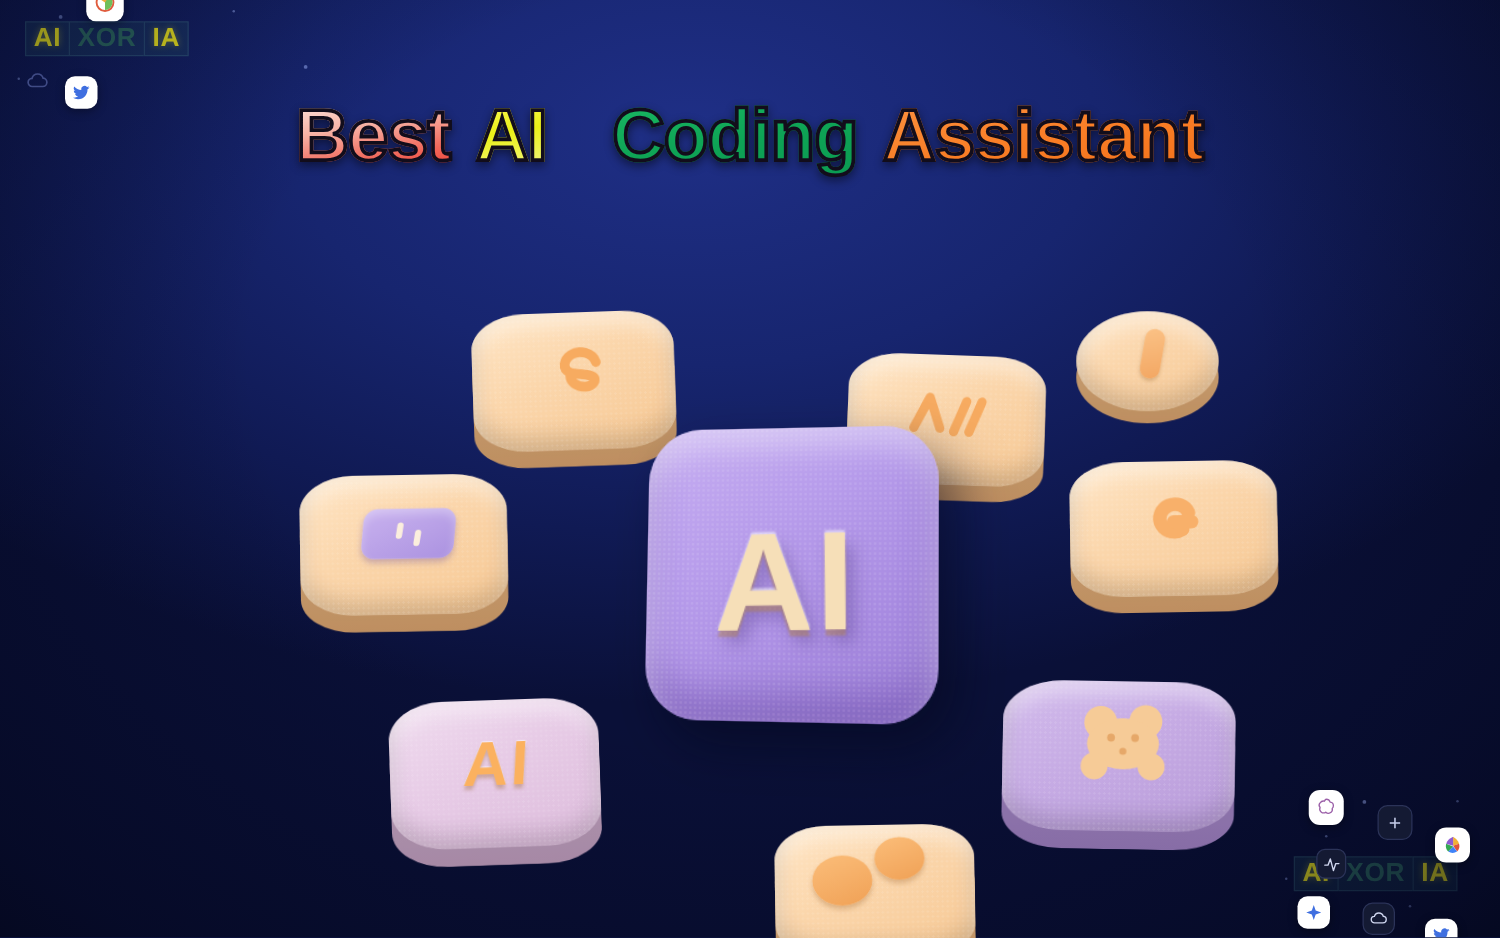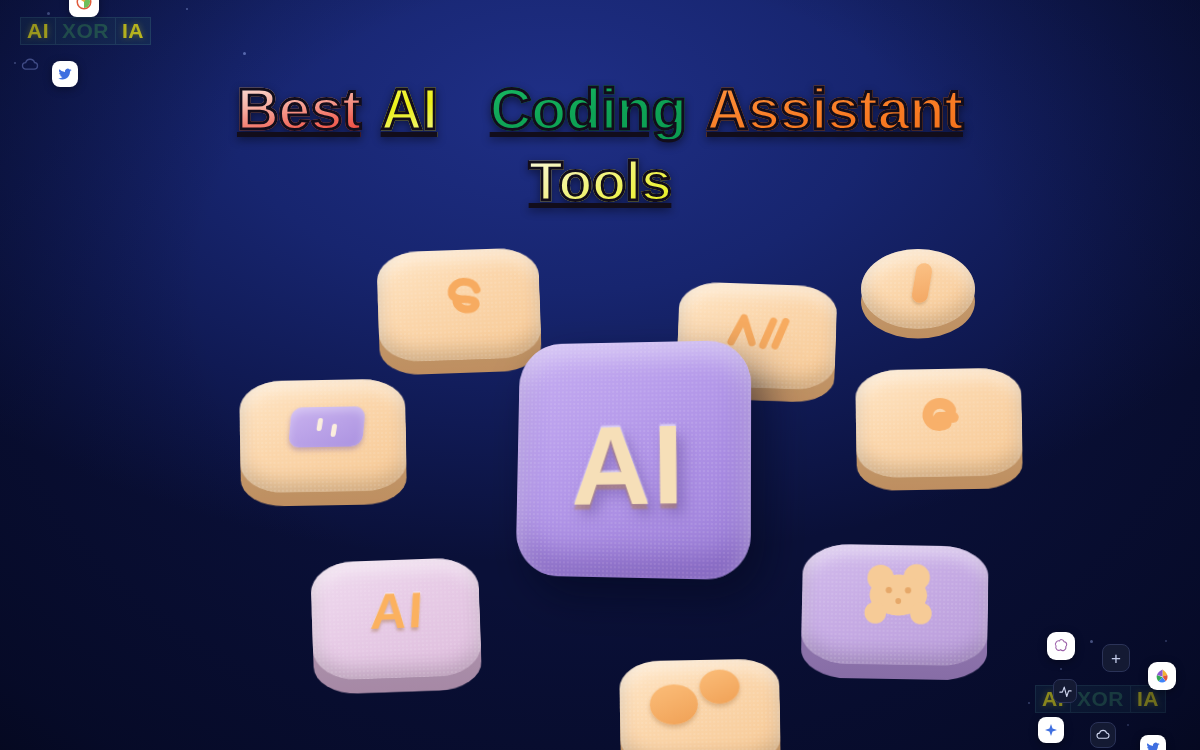--- a/index.html
+++ b/index.html
@@ -54,21 +54,20 @@
     letter-spacing:-.5px; white-space:nowrap;
   }
   .tline.two { font-size:56px; margin-top:12px; }
   .tw {
     display:inline-block;
     -webkit-text-stroke:3px #120d1b;
     paint-order:stroke fill;
     background-clip:text; -webkit-background-clip:text;
     color:transparent; -webkit-text-fill-color:transparent;
     filter:drop-shadow(0 3px 4px rgba(0,0,0,.45));
-    text-decoration:underline;
   }
   .tw.best      { background-image:linear-gradient(170deg,#fdeae4 0%,#f7b1a4 38%,#f1675a 72%,#ec3b32 100%); }
   .tw.ai        { background-image:linear-gradient(170deg,#fbf75e 0%,#eaf018 45%,#f2f68d 100%); }
   .tw.coding    { background-image:linear-gradient(170deg,#19b963 0%,#0ea355 55%,#0b9b52 100%);margin-left:32px; }
   .tw.assistant { background-image:linear-gradient(170deg,#fb9240 0%,#f97d25 55%,#f2701a 100%); }
   .tw.tools     { background-image:linear-gradient(150deg,#fbf8e0 0%,#f5f39c 35%,#ecf23a 78%,#e3ec1c 100%); }
   .sp { display:inline-block; width:20px; }
 
   
   .blk { position:absolute; z-index:4; }
@@ -179,23 +178,20 @@
 
   <div class="appicon light" style="left:52px;top:61px;width:26px;height:26px;border-radius:8px;">
     <svg viewBox="0 0 24 24" width="16" height="16">
         <path d="M22 5.9a8 8 0 0 1-2.3.7 4 4 0 0 0 1.8-2.2 8 8 0 0 1-2.6 1A4 4 0 0 0 12 9a11.4 11.4 0 0 1-8.3-4.2 4 4 0 0 0 1.2 5.4 4 4 0 0 1-1.8-.5 4 4 0 0 0 3.2 4 4 4 0 0 1-1.8.1 4 4 0 0 0 3.7 2.8A8 8 0 0 1 2 18.3a11.3 11.3 0 0 0 6.1 1.8c7.4 0 11.4-6.1 11.4-11.4v-.5A8 8 0 0 0 22 5.9z" fill="#3f6fe0"></path>
       </svg>
   </div>
 
   <div id="title-wrap">
     <div class="tline">
       <span class="tw best">Best</span><span class="sp"></span><span class="tw ai">AI</span><span class="sp"></span><span class="tw coding">Coding</span><span class="sp"></span><span class="tw assistant">Assistant</span>
-    </div>
-    <div class="tline two">
-      <span class="tw tools">Tools</span>
     </div>
   </div>
 
   <div class="blk cream" style="left:378px;top:250px;width:162px;height:110px;transform:rotate(-2deg);">
     <div class="cube">
       <div class="slab-side"></div>
       <div class="slab-top">
         <div class="dotpat"></div>
       </div>
       <div class="face">

